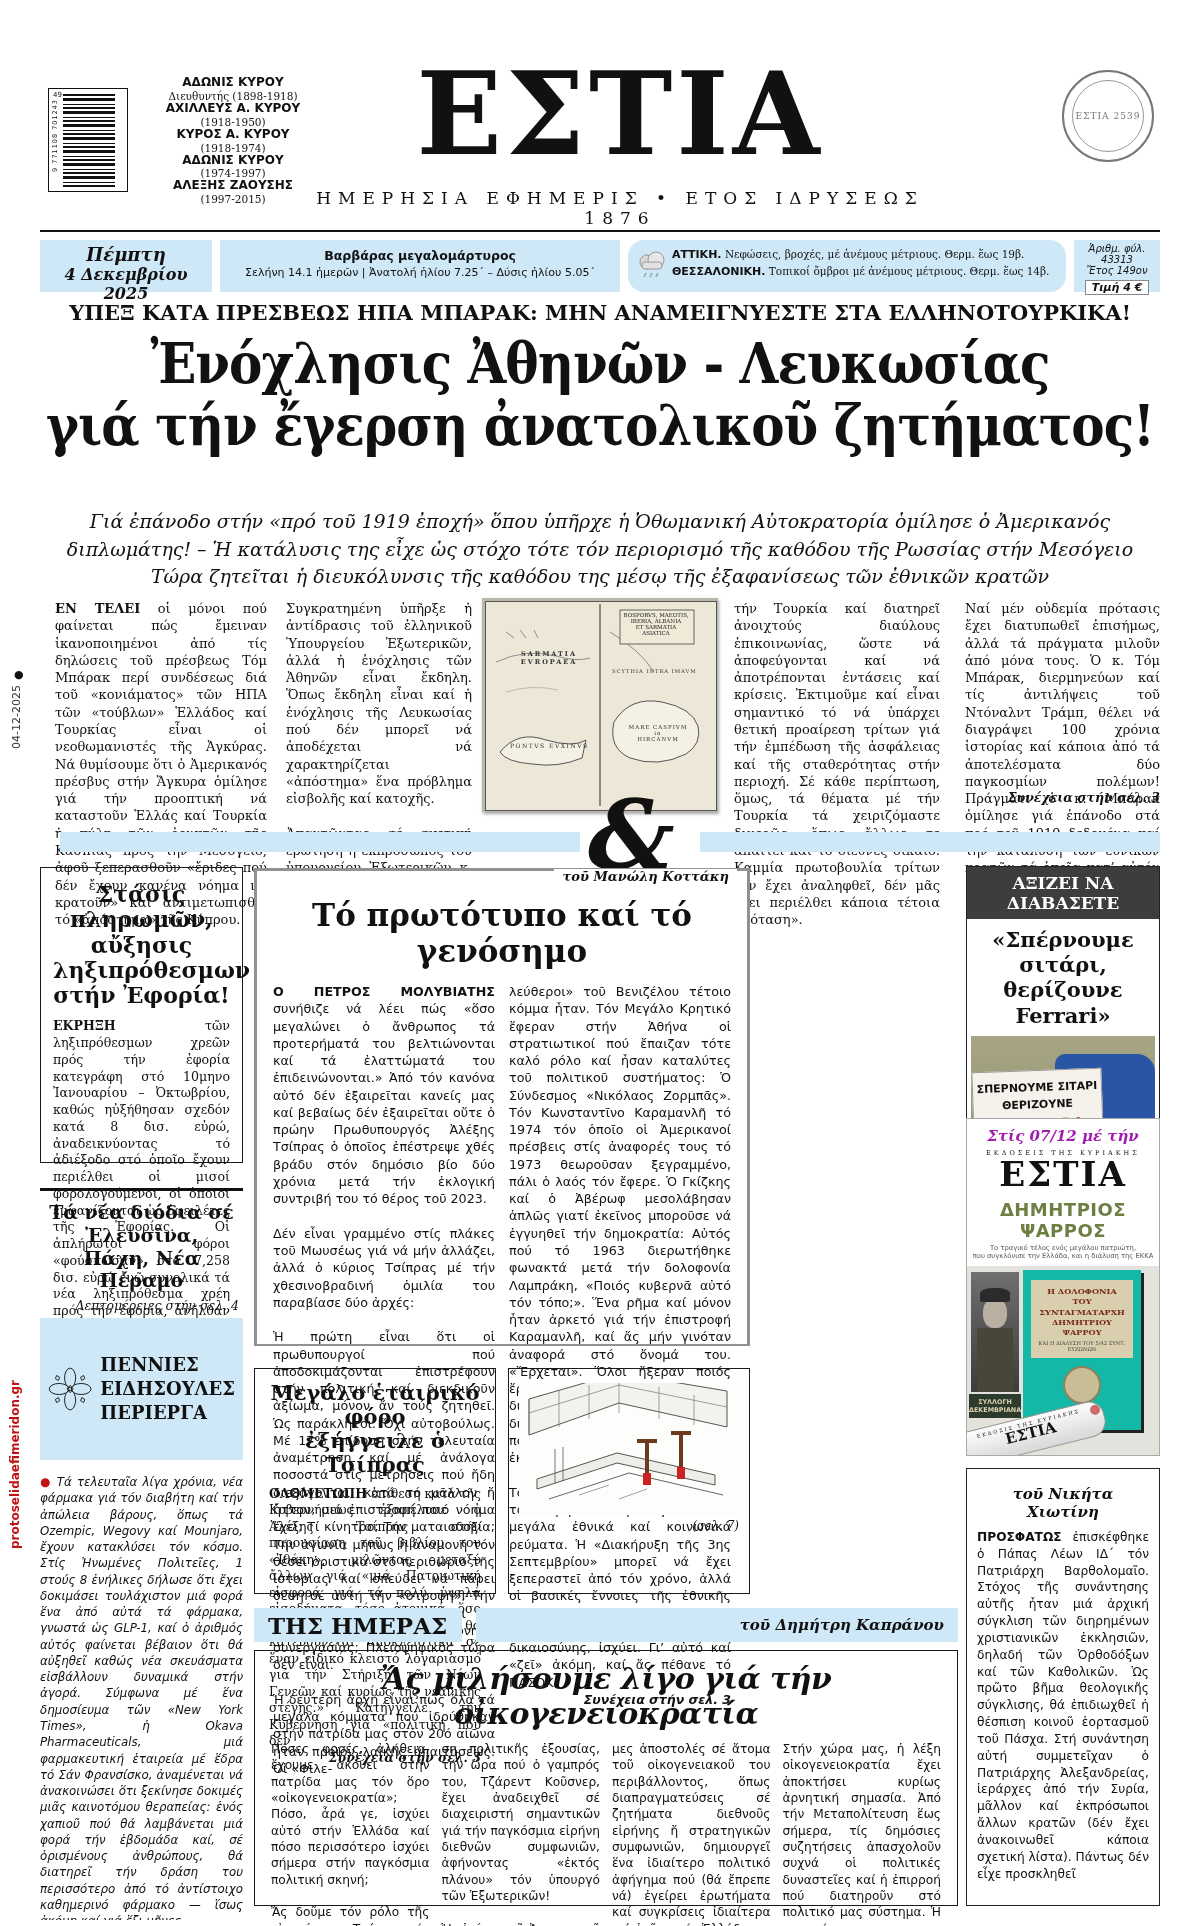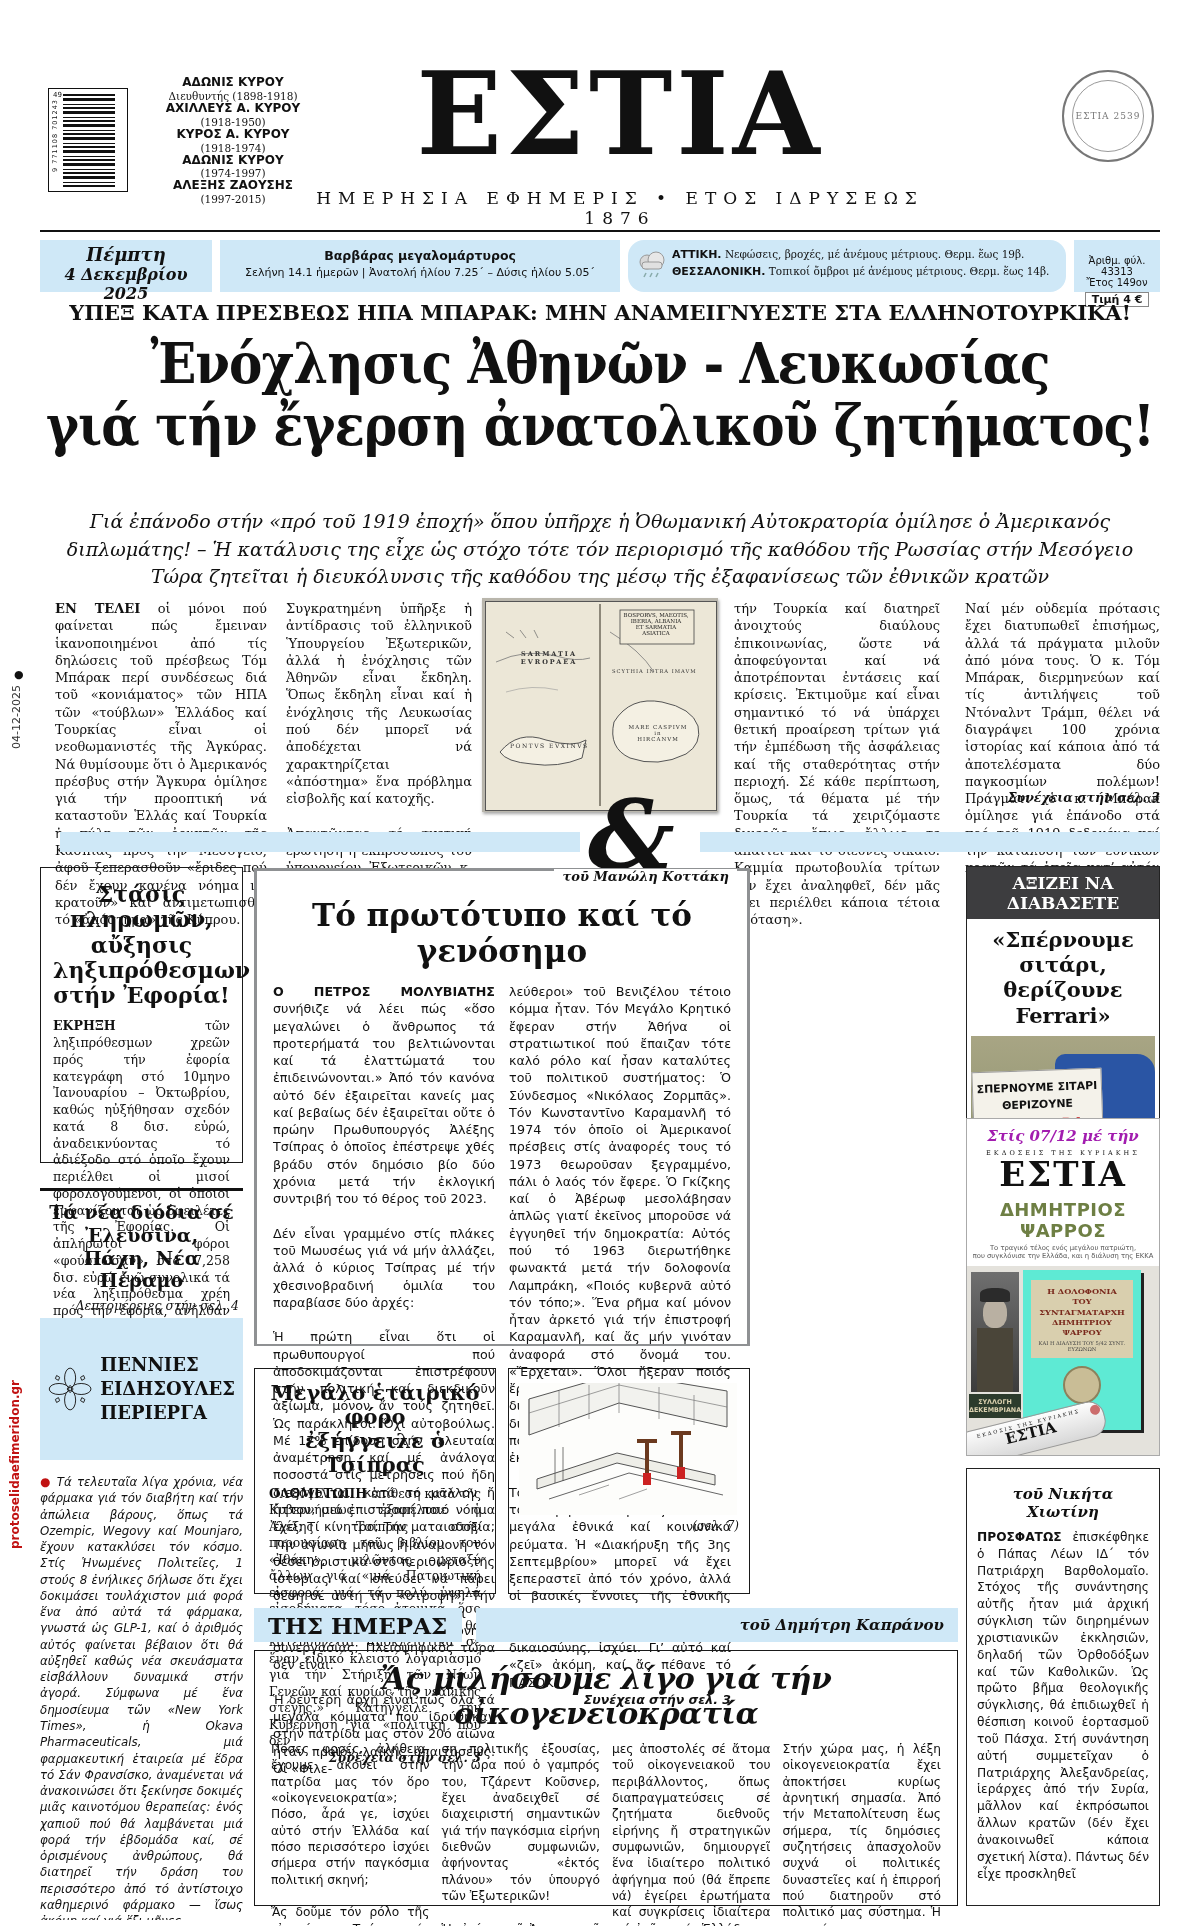--- a/index.html
+++ b/index.html
@@ -73,21 +73,21 @@
       <line x1="16" y1="23" x2="14" y2="27" stroke="#8aa" stroke-width="1.5"></line>
       <line x1="22" y1="23" x2="20" y2="27" stroke="#8aa" stroke-width="1.5"></line>
     </svg>
     <div style="font-size:10.5px;line-height:1.55;">
       <span class="san b" style="font-size:11px;">ΑΤΤΙΚΗ.</span>
       <span class="ser">Νεφώσεις, βροχές, μέ ἀνέμους μέτριους. Θερμ. ἕως 19β.</span><br>
       <span class="san b" style="font-size:11px;">ΘΕΣΣΑΛΟΝΙΚΗ.</span>
       <span class="ser">Τοπικοί ὄμβροι μέ ἀνέμους μέτριους. Θερμ. ἕως 14β.</span>
     </div>
   </div>
-  <div class="abs blue ctr" style="left:1074px;top:240px;width:86px;height:52px;box-sizing:border-box;padding-top:15px;">
+  <div class="abs blue ctr" style="left:1074px;top:240px;width:86px;height:52px;box-sizing:border-box;padding-top:3px;font-style:italic;">
     <div class="san" style="font-size:10px;">Ἀριθμ. φύλ. 43313</div>
     <div class="san" style="font-size:10px;">Ἔτος 149ον</div>
     <div class="san b" style="font-size:11px;background:#fff;border:1px solid #888;display:inline-block;padding:0 6px;margin-top:2px;">Τιμή 4 €</div>
   </div>
 
   <div class="abs ser b ctr" style="left:40px;top:300px;width:1120px;font-size:21px;">ΥΠΕΞ ΚΑΤΑ ΠΡΕΣΒΕΩΣ ΗΠΑ ΜΠΑΡΑΚ: ΜΗΝ ΑΝΑΜΕΙΓΝΥΕΣΤΕ ΣΤΑ ΕΛΛΗΝΟΤΟΥΡΚΙΚΑ!</div>
 
   <div class="abs ser b ctr" style="left:40px;top:330px;width:1120px;font-size:50px;letter-spacing:-1px;transform:scaleY(1.12);transform-origin:top;">Ἐνόχλησις Ἀθηνῶν - Λευκωσίας</div>
   <div class="abs ser b ctr" style="left:40px;top:392px;width:1120px;font-size:50px;letter-spacing:-1px;transform:scaleY(1.12);transform-origin:top;">γιά τήν ἔγερση ἀνατολικοῦ ζητήματος!</div>
 
@@ -282,21 +282,21 @@
     <div class="ser b ctr" style="font-size:34px;letter-spacing:2px;line-height:1;">ΕΣΤΙΑ</div>
     <div class="san b ctr" style="font-size:18px;color:#6e7f44;margin-top:8px;letter-spacing:.5px;">ΔΗΜΗΤΡΙΟΣ ΨΑΡΡΟΣ</div>
     <div class="san ctr pre" style="font-size:6.8px;color:#555;margin-top:3px;">Το τραγικό τέλος ενός μεγάλου πατριώτη,
 που συγκλόνισε την Ελλάδα, και η διάλυση της ΕΚΚΑ</div>
     <div style="position:relative;height:190px;margin-top:6px;background:#e4e2dc;">
       <div class="abs" style="left:4px;top:6px;width:48px;height:120px;background:linear-gradient(180deg,#6f6f6f,#3c3c3c);">
         <div class="abs" style="left:12px;top:26px;width:24px;height:30px;background:#b9b0a2;border-radius:46% 46% 42% 42%;"></div>
         <div class="abs" style="left:9px;top:16px;width:30px;height:14px;background:#2b2b2b;border-radius:40% 40% 10% 10%;"></div>
         <div class="abs" style="left:6px;top:56px;width:36px;height:64px;background:#4a4539;"></div>
       </div>
-      <div class="abs" style="left:56px;top:4px;width:118px;height:160px;background:#5eead4;box-shadow:3px 3px 0 #222;padding:10px 8px;box-sizing:border-box;">
+      <div class="abs" style="left:56px;top:4px;width:118px;height:160px;background:#14b8a6;box-shadow:3px 3px 0 #222;padding:10px 8px;box-sizing:border-box;">
         <div style="background:#d9cfae;padding:6px 4px;">
           <div class="ser b ctr pre" style="font-size:8.2px;color:#7a2a1d;line-height:1.25;">Η ΔΟΛΟΦΟΝΙΑ
 ΤΟΥ ΣΥΝΤΑΓΜΑΤΑΡΧΗ
 ΔΗΜΗΤΡΙΟΥ ΨΑΡΡΟΥ</div>
           <div class="ser ctr" style="font-size:5.2px;color:#444;margin-top:3px;">ΚΑΙ Η ΔΙΑΛΥΣΗ ΤΟΥ 5/42 ΣΥΝΤ. ΕΥΖΩΝΩΝ</div>
         </div>
         <div style="width:34px;height:34px;border-radius:50%;background:#c9bd96;border:2px solid #8d815c;margin:8px auto 0;"></div>
       </div>
       <div class="abs ctr pre san b" style="left:2px;top:128px;width:52px;background:#2c3b2c;color:#d9cfae;font-size:6.4px;padding:4px 0;">ΣΥΛΛΟΓΗ
 ΔΕΚΕΜΒΡΙΑΝΑ</div>

